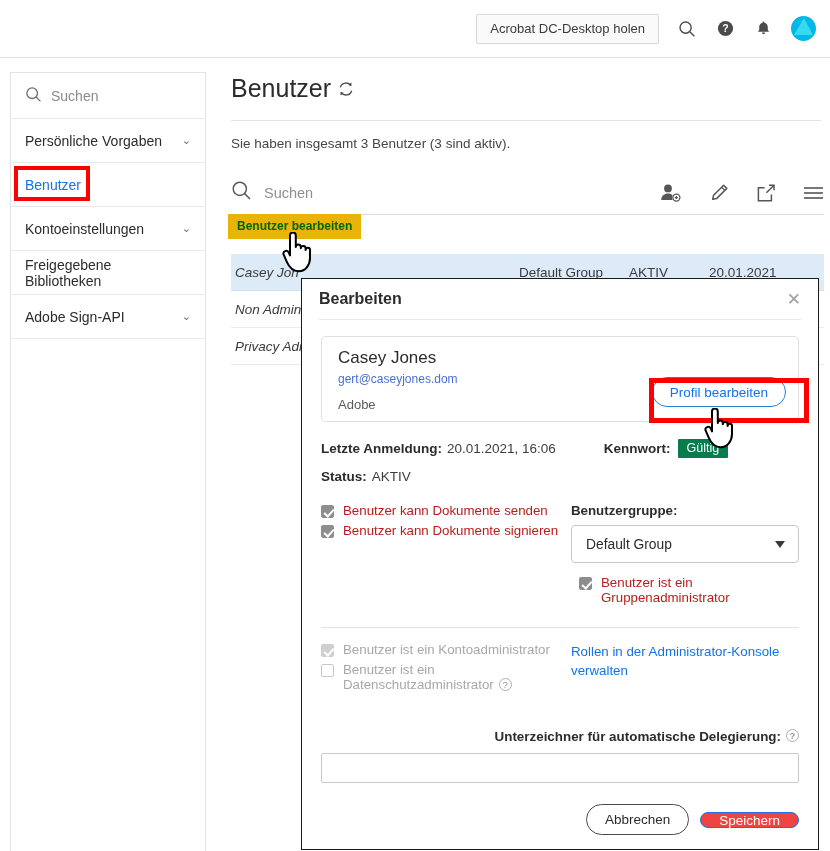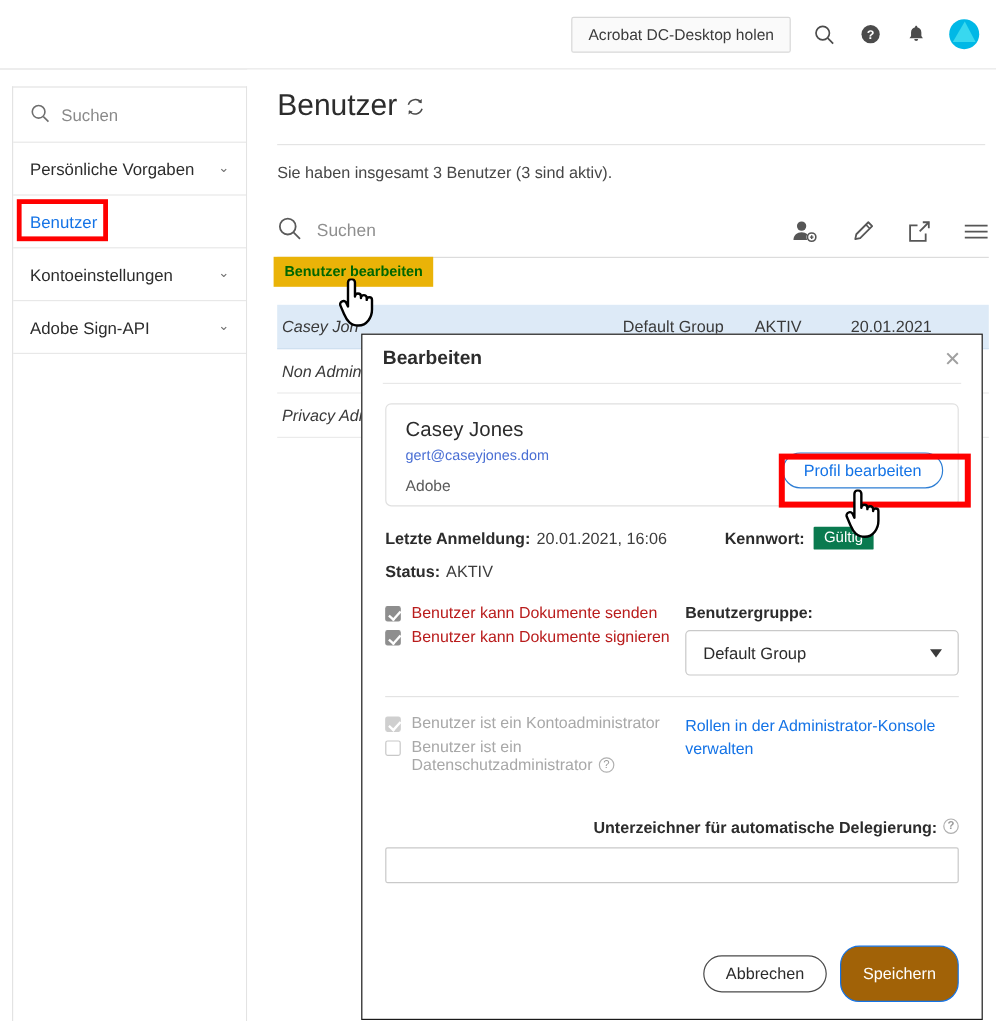--- a/index.html
+++ b/index.html
@@ -485,25 +485,25 @@
     padding: 0 18px;
     border: 1px solid #4a4a4a;
     border-radius: 16px;
     background: #fff;
     font-size: 13.5px;
     color: #2c2c2c;
     cursor: pointer;
     font-family: "Liberation Sans", sans-serif;
   }
   .btn-save {
-    height: 47px;
+    height: 16px;
     padding: 0 18px;
     border: 1px solid #1473e6;
     border-radius: 16px;
-    background: #a16207;
+    background: #ef4444;
     font-size: 13.5px;
     color: #fff;
     cursor: pointer;
     font-family: "Liberation Sans", sans-serif;
   }
 </style>
 </head>
 <body>
 
 <div class="topbar">
@@ -551,20 +551,23 @@
 
   <div class="side-row active-item">
     <span class="benutzer-link">Benutzer</span>
   </div>
 
   <div class="side-row">
     <span>Kontoeinstellungen</span>
     <span class="chev">⌄</span>
   </div>
 
+  <div class="side-row">
+    <span>Freigegebene Bibliotheken</span>
+  </div>
 
   <div class="side-row">
     <span>Adobe Sign-API</span>
     <span class="chev">⌄</span>
   </div>
 </div>
 <div class="ann-red-benutzer"></div>
 
 <div class="main">
   <div class="page-title">
@@ -691,20 +694,24 @@
           <span class="cbox checked"></span>
           <span>Benutzer kann Dokumente signieren</span>
         </div>
       </div>
       <div class="cb-right">
         <div class="grp-label">Benutzergruppe:</div>
         <div class="select-box">
           <span>Default Group</span>
           <span class="caret"></span>
         </div>
+        <div class="cbrow grp-admin-row">
+          <span class="cbox checked"></span>
+          <span>Benutzer ist ein Gruppenadministrator</span>
+        </div>
       </div>
     </div>
 
     <div class="sep-line"></div>
 
     <div class="admin-area">
       <div class="admin-left">
         <div class="cbrow disabled">
           <span class="cbox dis checked"></span>
           <span>Benutzer ist ein Kontoadministrator</span>

